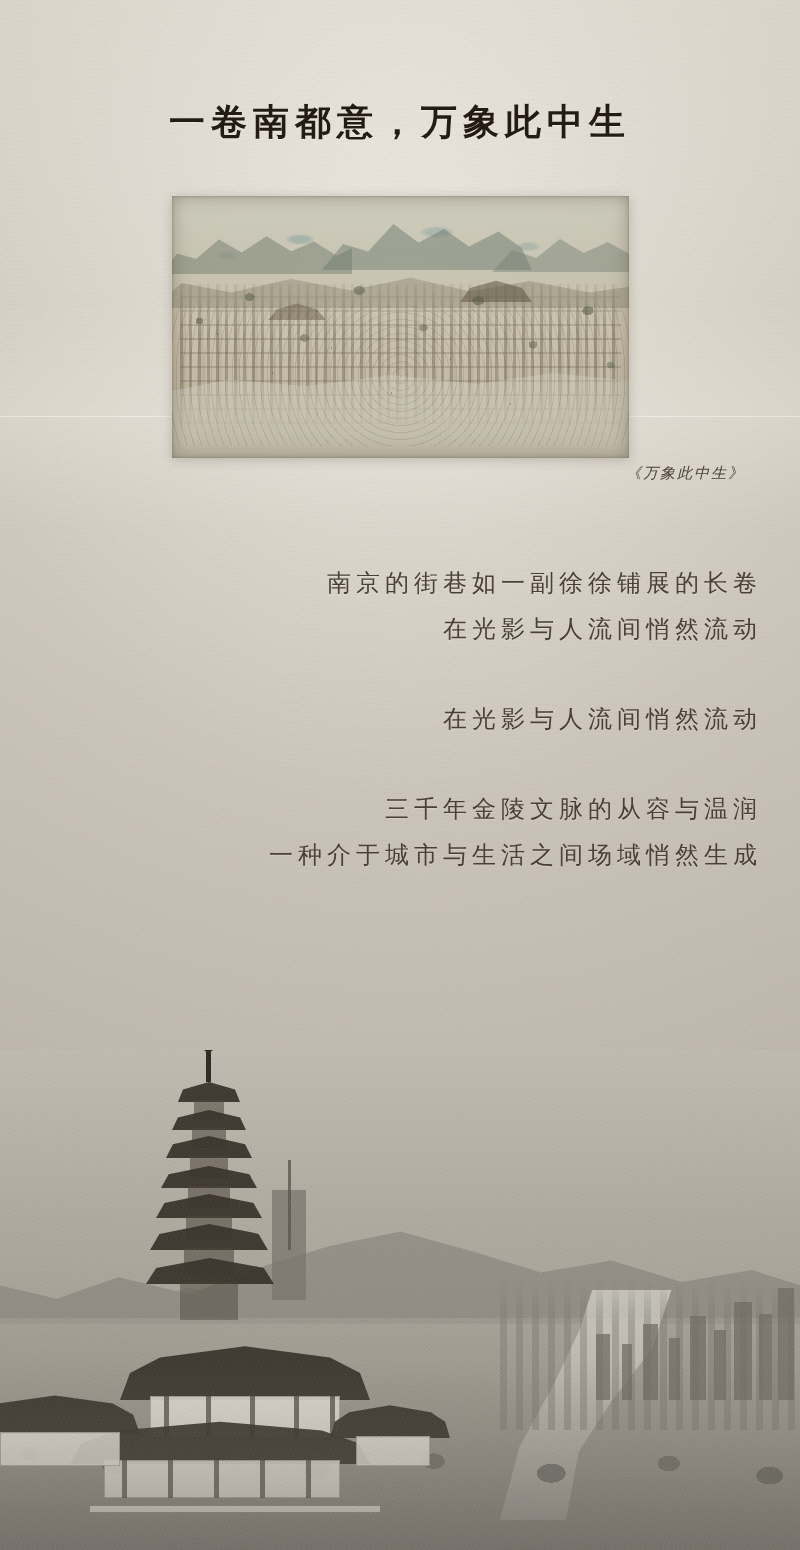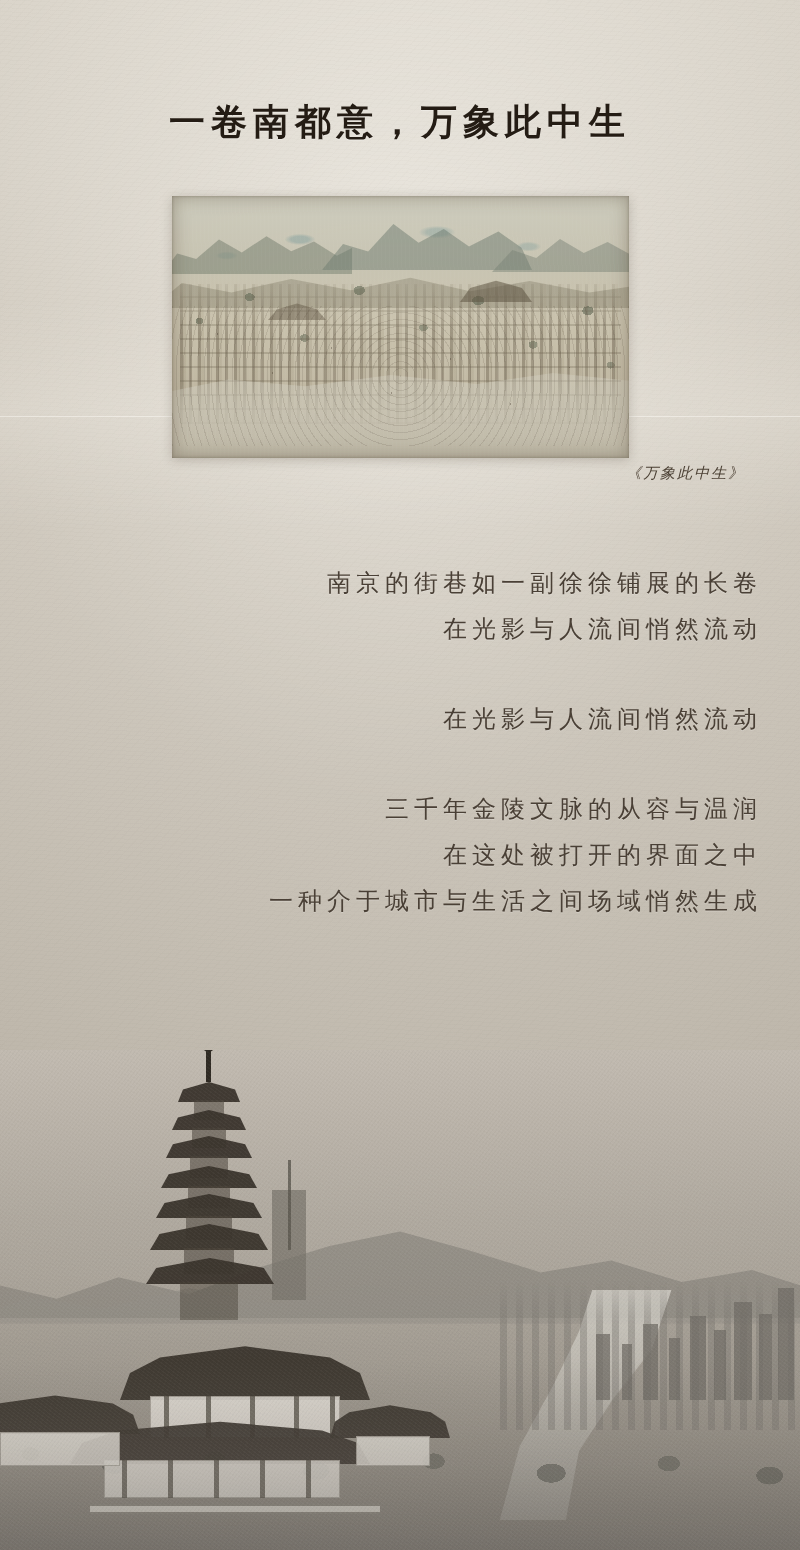--- a/index.html
+++ b/index.html
@@ -409,21 +409,20 @@
   <div class="verses">
     <div class="stanza">
       <div class="line">南京的街巷如一副徐徐铺展的长卷</div>
       <div class="line">在光影与人流间悄然流动</div>
     </div>
     <div class="stanza">
       <div class="line">在光影与人流间悄然流动</div>
     </div>
     <div class="stanza">
       <div class="line">三千年金陵文脉的从容与温润</div>
-      <div class="line">在这处被打开的界面之中</div>
       <div class="line">一种介于城市与生活之间场域悄然生成</div>
     </div>
   </div>
 
   <div class="scape">
     <div class="scape-haze"></div>
     <div class="far-mt"></div>
     <div class="far-mt2"></div>
     <div class="river"></div>
 

